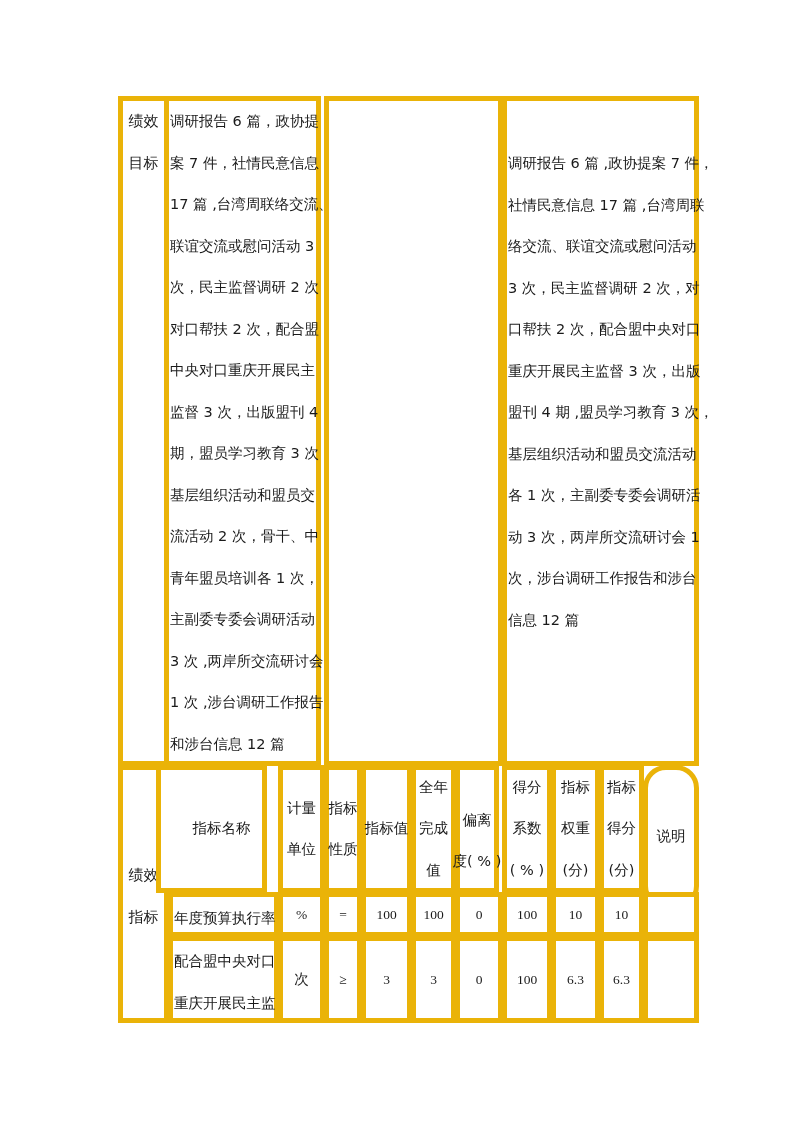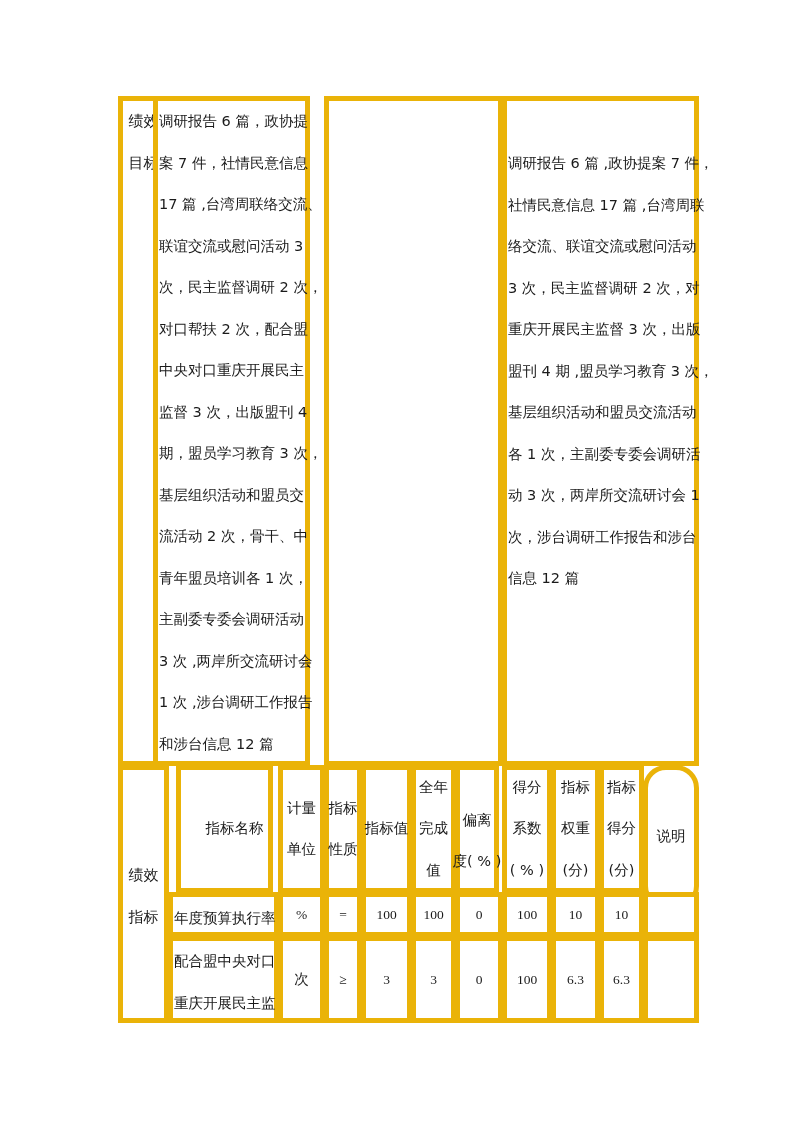--- a/index.html
+++ b/index.html
@@ -58,21 +58,21 @@
 </head>
 <body>
 
 <div class="page">
 
   <div class="cell label-col" style="left:118px; top:96px; width:51px; height:670px; padding-top:0px;">
     <span class="line">绩效</span>
     <span class="line">目标</span>
   </div>
 
-  <div class="cell txt" style="left:153px; top:96px; width:157px; height:670px; padding-left:1px;">
+  <div class="cell txt" style="left:164px; top:96px; width:157px; height:670px; padding-left:1px;">
     <span class="line">调研报告 6 篇，政协提</span>
     <span class="line">案 7 件，社情民意信息</span>
     <span class="line">17 篇 ,台湾周联络交流、</span>
     <span class="line">联谊交流或慰问活动 3</span>
     <span class="line">次，民主监督调研 2 次，</span>
     <span class="line">对口帮扶 2 次，配合盟</span>
     <span class="line">中央对口重庆开展民主</span>
     <span class="line">监督 3 次，出版盟刊 4</span>
     <span class="line">期，盟员学习教育 3 次，</span>
     <span class="line">基层组织活动和盟员交</span>
@@ -84,35 +84,36 @@
     <span class="line">和涉台信息 12 篇</span>
   </div>
 
   <div class="cell" style="left:324px; top:96px; width:179px; height:670px;"></div>
 
   <div class="cell txt" style="left:502px; top:96px; width:197px; height:670px; padding-top:42px; padding-left:1px;">
     <span class="line">调研报告 6 篇 ,政协提案 7 件，</span>
     <span class="line">社情民意信息 17 篇 ,台湾周联</span>
     <span class="line">络交流、联谊交流或慰问活动</span>
     <span class="line">3 次，民主监督调研 2 次，对</span>
+    <span class="line">口帮扶 2 次，配合盟中央对口</span>
     <span class="line">重庆开展民主监督 3 次，出版</span>
     <span class="line">盟刊 4 期 ,盟员学习教育 3 次，</span>
     <span class="line">基层组织活动和盟员交流活动</span>
     <span class="line">各 1 次，主副委专委会调研活</span>
     <span class="line">动 3 次，两岸所交流研讨会 1</span>
     <span class="line">次，涉台调研工作报告和涉台</span>
     <span class="line">信息 12 篇</span>
   </div>
 
   <div class="cell label-col" style="left:118px; top:765px; width:51px; height:258px; padding-top:85px;">
     <span class="line">绩效</span>
     <span class="line">指标</span>
   </div>
 
-  <div class="cell hdr center" style="left:176px; top:765px; width:97px; height:128px;padding-left:20px;">
+  <div class="cell hdr center" style="left:156px; top:765px; width:111px; height:128px;padding-left:20px;">
     <div>
       <span class="line">指标名称</span>
     </div>
   </div>
   <div class="cell hdr center" style="left:278px; top:765px; width:47px; height:128px;">
     <div>
       <span class="line">计量</span>
       <span class="line">单位</span>
     </div>
   </div>

